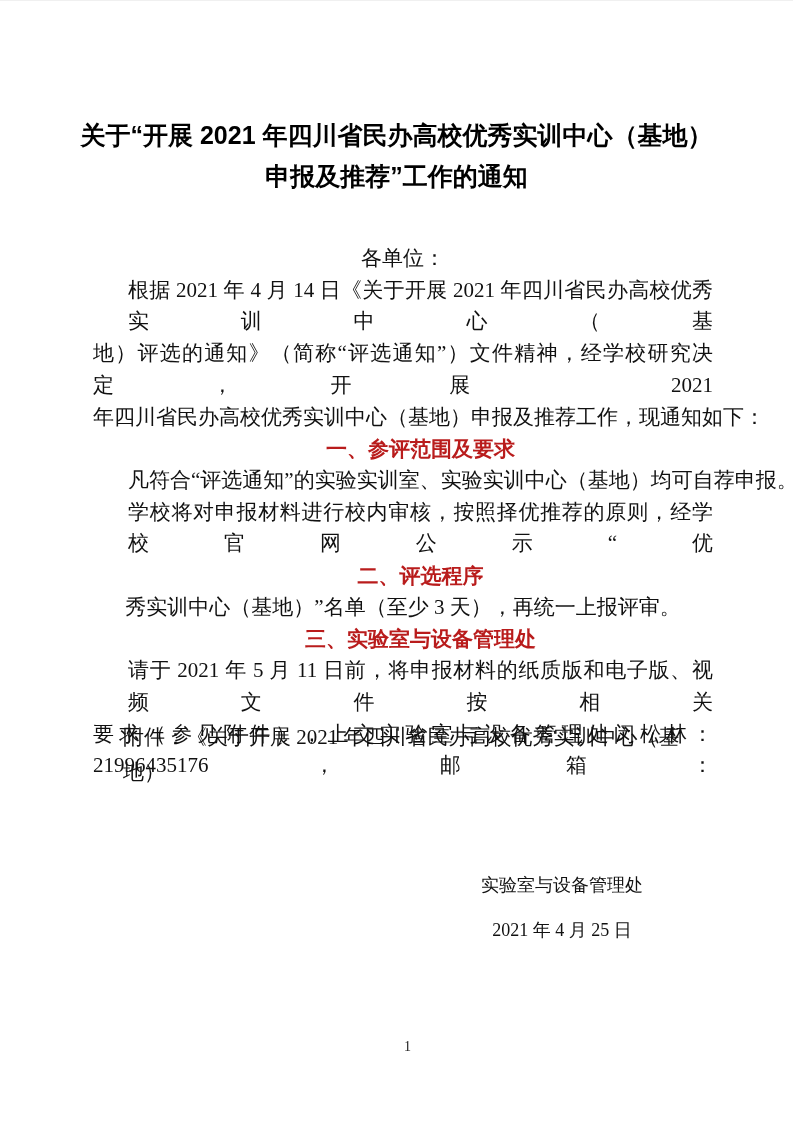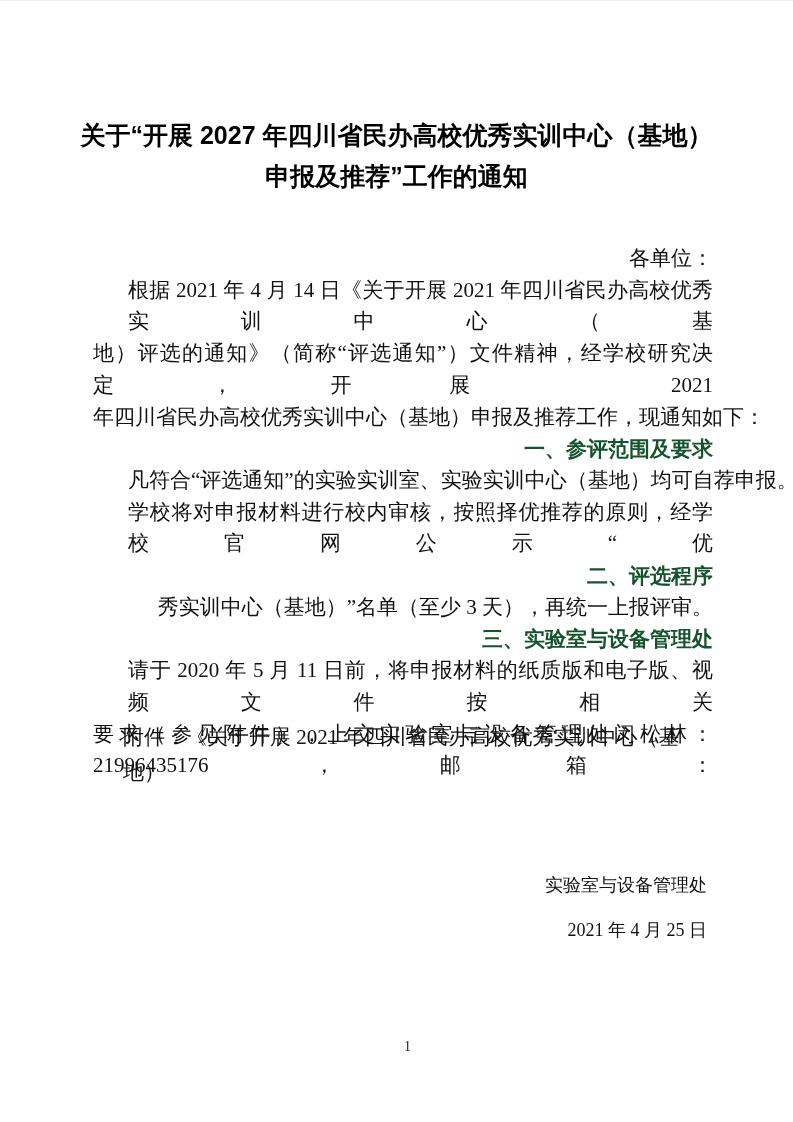--- a/index.html
+++ b/index.html
@@ -33,87 +33,87 @@
     position: absolute;
     top: 242px;
     left: 93px;
     width: 620px;
     font-size: 21px;
     line-height: 31.7px;
     color: #111111;
   }
   .ln {
     white-space: nowrap;
-    text-align: right;
+    text-align: center;
   }
   .ln.ind {
     padding-left: 35px;
   }
   .ln.jl {
     white-space: normal;
     text-align: justify;
     text-align-last: justify;
   }
   .ln.hd {
     font-family: "Liberation Sans", "DejaVu Sans", sans-serif;
     font-weight: bold;
-    color: #14532d;
+    color: #b91c1c;
   }
   .attachment {
     position: absolute;
     top: 719px;
     left: 93px;
     width: 620px;
     font-size: 21px;
     line-height: 35px;
     color: #111111;
   }
   .attachment .att-line-1 { padding-left: 30px; }
   .attachment .att-line-2 { padding-left: 72px; }
   .signature {
     position: absolute;
     top: 862px;
     left: 417px;
     width: 290px;
-    text-align: right;
+    text-align: center;
     font-size: 18px;
     line-height: 45px;
     color: #111111;
   }
   .page-number {
     position: absolute;
     top: 1037px;
     left: 404px;
     font-size: 14px;
     line-height: 18px;
     color: #222222;
   }
 </style>
 </head>
 <body>
 
 <div class="page">
 
   <div class="doc-title">
-    <div>关于“开展 2027 年四川省民办高校优秀实训中心（基地）</div>
+    <div>关于“开展 2021 年四川省民办高校优秀实训中心（基地）</div>
     <div>申报及推荐”工作的通知</div>
   </div>
 
   <div class="doc-body">
     <div class="ln">各单位：</div>
     <div class="ln ind jl">根据 2021 年 4 月 14 日《关于开展 2021 年四川省民办高校优秀实训中心（基</div>
     <div class="ln jl">地）评选的通知》（简称“评选通知”）文件精神，经学校研究决定，开展 2021</div>
     <div class="ln">年四川省民办高校优秀实训中心（基地）申报及推荐工作，现通知如下：</div>
     <div class="ln ind hd">一、参评范围及要求</div>
     <div class="ln ind">凡符合“评选通知”的实验实训室、实验实训中心（基地）均可自荐申报。</div>
     <div class="ln ind jl">学校将对申报材料进行校内审核，按照择优推荐的原则，经学校官网公示“优</div>
     <div class="ln ind hd">二、评选程序</div>
     <div class="ln">秀实训中心（基地）”名单（至少 3 天），再统一上报评审。</div>
     <div class="ln ind hd">三、实验室与设备管理处</div>
-    <div class="ln ind jl">请于 2020 年 5 月 11 日前，将申报材料的纸质版和电子版、视频文件按相关</div>
+    <div class="ln ind jl">请于 2021 年 5 月 11 日前，将申报材料的纸质版和电子版、视频文件按相关</div>
     <div class="ln jl">要求（参见附件），上交实验室与设备管理处闵松林：21996435176，邮箱：</div>
   </div>
 
   <div class="attachment">
     <div class="att-line-1">附件：《关于开展 2021 年四川省民办高校优秀实训中心（基地）</div>
   </div>
 
   <div class="signature">
     <div>实验室与设备管理处</div>
     <div>2021 年 4 月 25 日</div>

